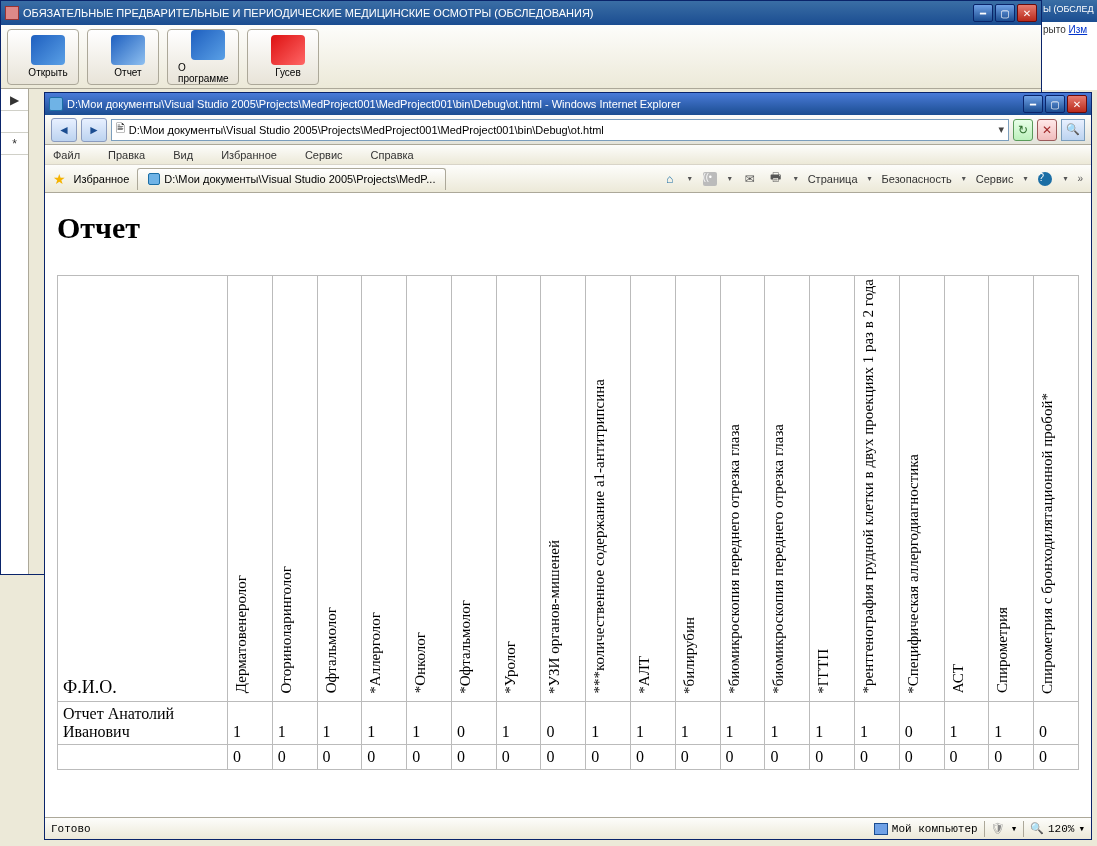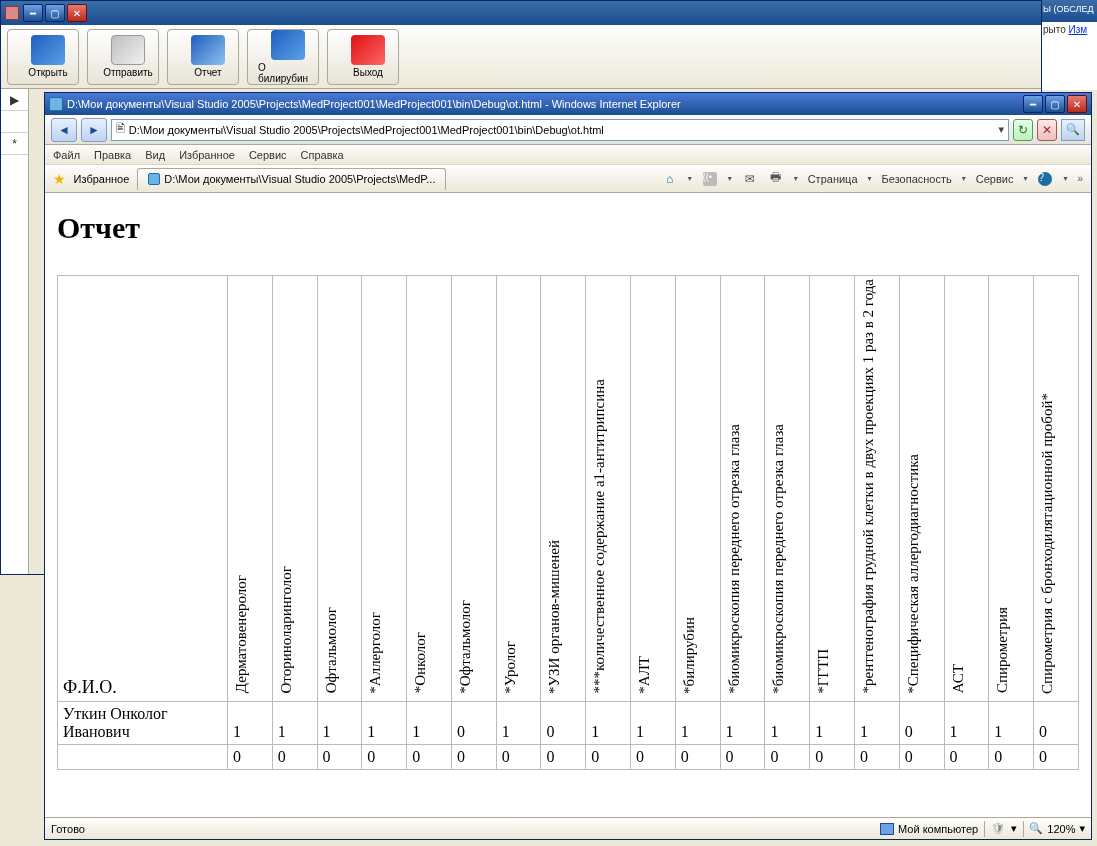--- a/index.html
+++ b/index.html
@@ -145,21 +145,21 @@
   .refresh{background:linear-gradient(#e8ffe8,#bcf0bc);border-color:#5a9b5a;color:#2a6a2a;}
   .stop{background:linear-gradient(#ffe8e8,#f0bcbc);border-color:#9b5a5a;color:#a02a2a;}
   .search-box{
     width:200px;height:22px;background:#fff;border:1px solid #7b9ebd;
     display:flex;align-items:center;padding:0 4px;font-size:11px;color:#888;font-style:italic;gap:4px;
   }
   .search-box .live{width:14px;height:14px;background:linear-gradient(45deg,#f80,#0c0,#08f,#f0c);border-radius:2px;}
   .go-mag{width:24px;height:22px;border:1px solid #7b9ebd;background:linear-gradient(#e8f0ff,#bcd3f0);display:flex;align-items:center;justify-content:center;color:#1b4d91;}
   .ie-menubar{
     height:20px;background:linear-gradient(#fdfdfb,#ece9d8);
-    display:flex;align-items:center;gap:14px;padding:0 8px;
+    display:flex;align-items:center;gap:28px;padding:0 8px;
     font-size:11px;color:#333;border-bottom:1px solid #d8d4c8;
   }
   .ie-favbar{
     height:28px;background:linear-gradient(#fdfdfb,#ece9d8);
     border-bottom:1px solid #aca899;
     display:flex;align-items:center;padding:0 8px;gap:8px;font-size:11px;
   }
   .fav-star{color:#f5b301;font-size:14px;}
   .tab{
     height:22px;padding:10px 10px;border:1px solid #aca899;border-bottom:none;
@@ -196,66 +196,63 @@
     white-space:nowrap;
     display:inline-block;
     font-weight:normal;
     font-size:15px;
   }
   table.report th.fio{vertical-align:bottom;font-size:18px;font-weight:normal;width:170px;}
   table.report td.num{font-size:16px;}
   
   .ie-status{
     height:22px;background:linear-gradient(#fdfdfb,#ece9d8);border-top:1px solid #aca899;
-    display:flex;align-items:center;font-size:11px;padding:0 6px;gap:6px;
+    display:flex;align-items:center;font-size:11px;padding:0 6px;gap:6px;font-family:Liberation Mono, monospace;
   }
   .ie-status .sp{flex:1;}
   .ie-status .zone{display:flex;align-items:center;gap:4px;text-align:center;}
   .ie-status .zone .pc{width:14px;height:12px;background:#6fa1e6;border:1px solid #1b4d91;}
   .ie-status .divider{width:1px;height:16px;background:#aca899;}
   .zoom{display:flex;align-items:center;gap:4px;}
 </style>
 </head>
 <body>
 
 <div class="bg-peek">
   <div class="pk-title">Ы (ОБСЛЕД</div>
   <span>рыто</span>
   <a href="#">Изм</a>
 </div>
 
 <div class="app-window">
   <div class="titlebar">
     <div class="app-icon"></div>
+    <div class="title-text">ОБЯЗАТЕЛЬНЫЕ ПРЕДВАРИТЕЛЬНЫЕ И ПЕРИОДИЧЕСКИЕ МЕДИЦИНСКИЕ ОСМОТРЫ (ОБСЛЕДОВАНИЯ)</div>
     <div class="wbtns">
       <div class="wbtn">━</div>
       <div class="wbtn">▢</div>
       <div class="wbtn close">✕</div>
     </div>
   </div>
   <div class="app-toolbar">
     <div class="tb-btn">
       <div class="tb-icon ic-open"></div>
       <span>Открыть</span>
     </div>
     <div class="tb-btn">
-      <div class="tb-icon ic-send"></div>
-      <span>Отправить</span>
-    </div>
-    <div class="tb-btn">
       <div class="tb-icon ic-report"></div>
       <span>Отчет</span>
     </div>
     <div class="tb-btn">
       <div class="tb-icon ic-about"></div>
-      <span>О билирубин</span>
+      <span>О программе</span>
     </div>
     <div class="tb-btn">
       <div class="tb-icon ic-exit"></div>
-      <span>Выход</span>
+      <span>Гусев</span>
     </div>
   </div>
   <div class="app-left">
     <div class="cell">▶</div>
     <div class="cell"></div>
     <div class="cell">*</div>
   </div>
 </div>
 
 <div class="ie-window">
@@ -344,21 +341,21 @@
             <th class="vcol"><span class="vtext">*ГГТП</span></th>
             <th class="vcol"><span class="vtext">*рентгенография грудной клетки в двух проекциях 1 раз в 2 года</span></th>
             <th class="vcol"><span class="vtext">*Специфическая аллергодиагностика</span></th>
             <th class="vcol"><span class="vtext">АСТ</span></th>
             <th class="vcol"><span class="vtext">Спирометрия</span></th>
             <th class="vcol"><span class="vtext">Спирометрия с бронходилятационной пробой*</span></th>
           </tr>
       </thead>
       <tbody id="tbody">
           <tr>
-            <td>Уткин Онколог Иванович</td>
+            <td>Отчет Анатолий Иванович</td>
             <td class="num">1</td>
             <td class="num">1</td>
             <td class="num">1</td>
             <td class="num">1</td>
             <td class="num">1</td>
             <td class="num">0</td>
             <td class="num">1</td>
             <td class="num">0</td>
             <td class="num">1</td>
             <td class="num">1</td>

